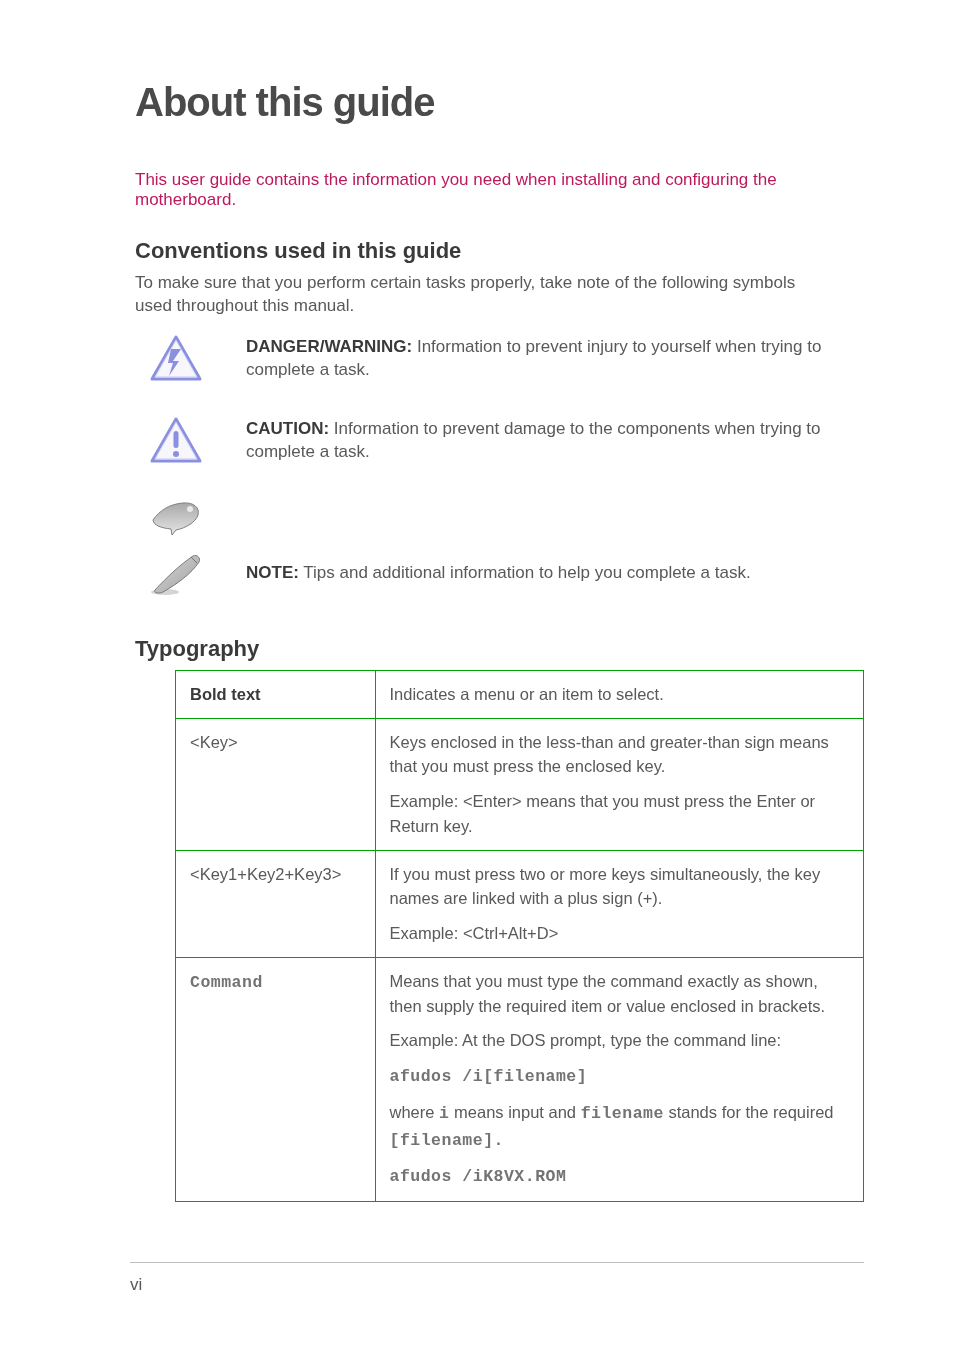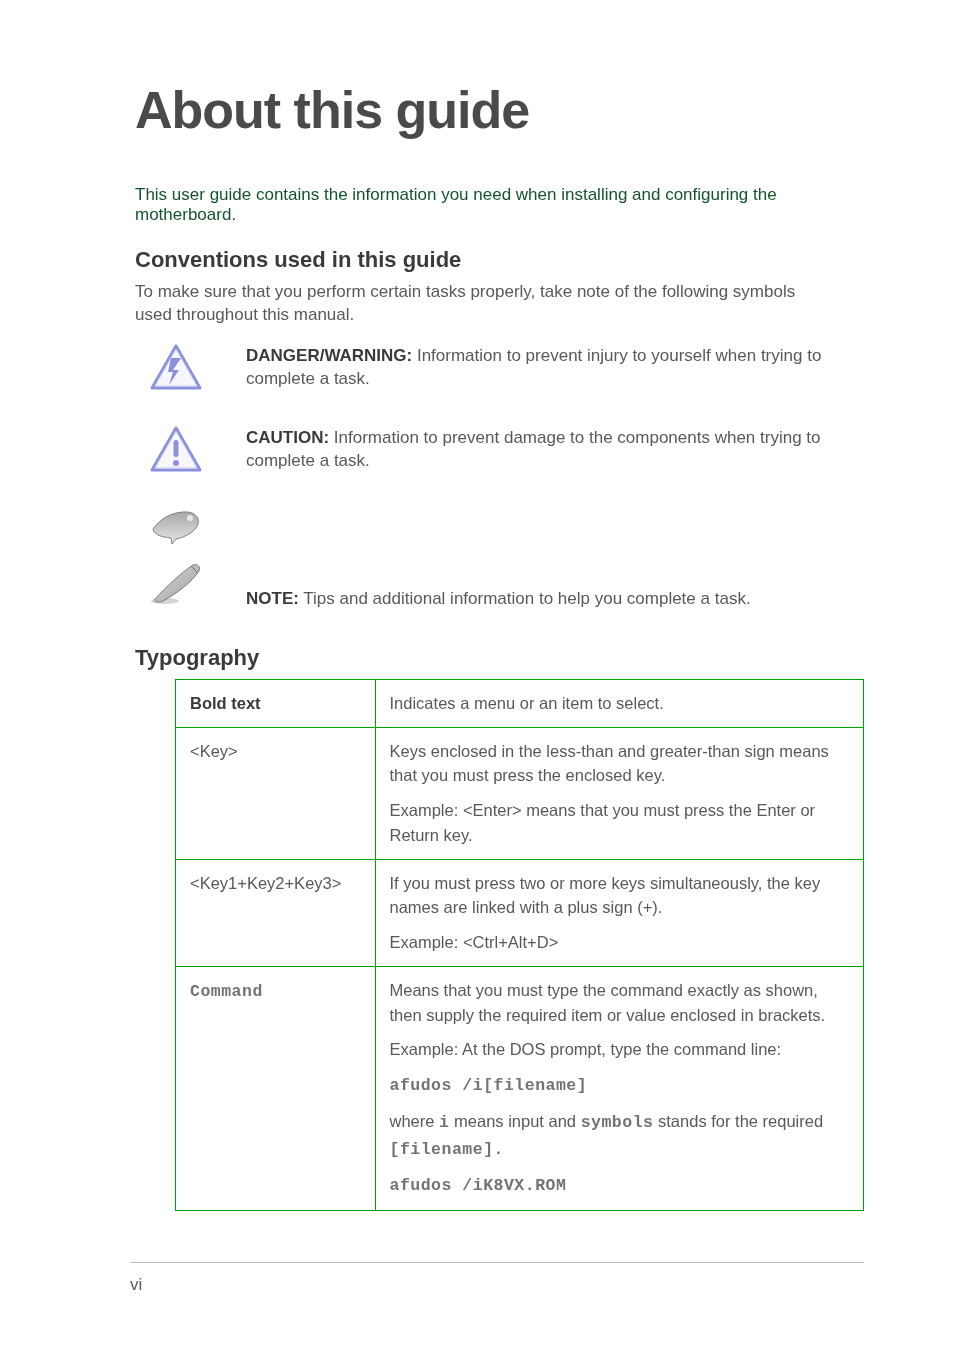--- a/index.html
+++ b/index.html
@@ -9,30 +9,30 @@
     background: #ffffff;
     font-family: Arial, Helvetica, sans-serif;
     color: #4a4a4a;
     position: relative;
   }
   .page {
     padding: 80px 130px 40px 135px;
   }
   .heading {
     font-family: "Arial Black", Impact, sans-serif;
-    font-size: 52px;
+    font-size: 40px;
     font-weight: 900;
     color: #4a4a4a;
     letter-spacing: -1px;
     margin-bottom: 45px;
   }
   .intro {
     font-size: 17px;
-    color: #14532d;
-    margin-bottom: 22px;
+    color: #be185d;
+    margin-bottom: 28px;
   }
   .section-title {
     font-size: 22px;
     font-weight: bold;
     color: #3a3a3a;
     margin-bottom: 8px;
   }
   .section-sub {
     font-size: 17px;
     color: #595959;
@@ -158,21 +158,21 @@
                 <stop offset="1" stop-color="#e6e6e6"></stop>
             </linearGradient>
           </defs>
           <path d="M5 22 C12 12,22 6,35 5 C46 4,52 10,50 17 C48 24,38 30,28 32 L24 37 L23 31 C14 30,6 28,5 22 Z" fill="url(#g1)" stroke="#808080" stroke-width="1"></path>
           <circle cx="42" cy="11" r="3" fill="#ffffff" opacity="0.7"></circle>
         </svg>
       </span>
     </div>
   </div>
 
-  <div class="convention-row" style="margin-bottom:34px;align-items:flex-end;">
+  <div class="convention-row" style="margin-bottom:34px;">
     <div class="icon-cell">
       <span>
         <svg width="58" height="46" viewBox="0 0 58 46">
           <defs>
             <linearGradient id="g2" x1="0" y1="0" x2="1" y2="1">
               <stop offset="0" stop-color="#d8d8d8"></stop>
                 <stop offset="1" stop-color="#a0a0a0"></stop>
             </linearGradient>
           </defs>
           <ellipse cx="18" cy="40" rx="14" ry="3" fill="#b8b8b8" opacity="0.6"></ellipse>
@@ -212,21 +212,21 @@
     </tr>
     <tr>
       <td class="col-left"><span class="mono">Command</span></td>
       <td>
         <span>Means that you must type the command exactly as shown, then supply the required item or value enclosed in brackets.</span>
         <span class="small-sp"></span>
         <span>Example: At the DOS prompt, type the command line:</span>
         <span class="small-sp"></span>
         <span class="mono">afudos /i[filename]</span>
         <span class="small-sp"></span>
-        <span>where </span><span class="mono">i</span><span> means input and </span><span class="mono">symbols</span><span> stands for the required </span><br>
+        <span>where </span><span class="mono">i</span><span> means input and </span><span class="mono">filename</span><span> stands for the required </span><br>
         <span class="mono">[filename].</span>
         <span class="small-sp"></span>
         <span class="mono">afudos /iK8VX.ROM</span>
       </td>
     </tr>
   </tbody>
     </table>
 
 </div>
 

